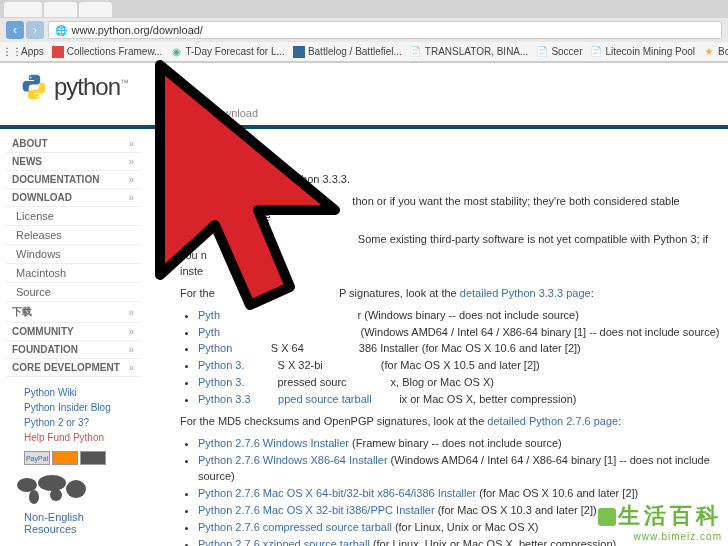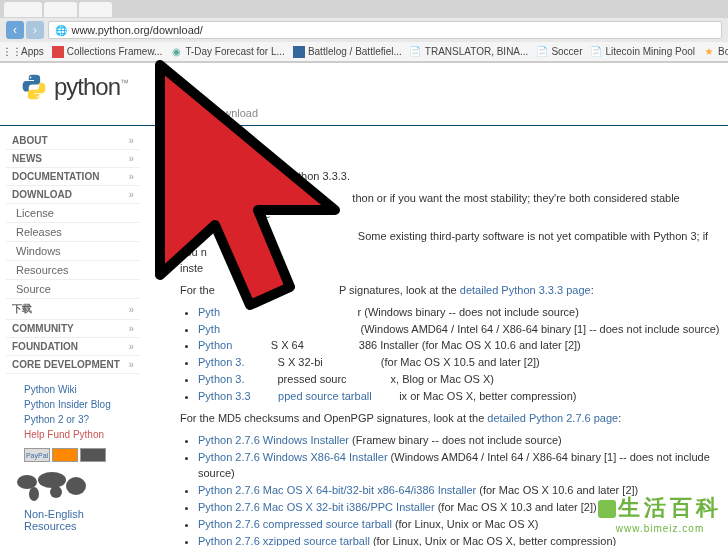--- a/index.html
+++ b/index.html
@@ -14,21 +14,21 @@
 .nav-btn { width: 18px; height: 18px; background: #6ea5d8; border-radius: 3px; display: flex; align-items: center; justify-content: center; color: #fff; font-size: 12px; cursor: pointer; }
 .url-box { flex: 1; background: #fff; border: 1px solid #ccc; border-radius: 2px; padding: 2px 6px; font-size: 11px; color: #333; display: flex; align-items: center; gap: 4px; }
 .globe { color: #888; font-size: 10px; }
 
 .bookmarks { display: flex; align-items: center; padding: 2px 6px; gap: 8px; background: #f5f5f5; border-bottom: 1px solid #ccc; font-size: 10px; color: #444; height: 20px; overflow: hidden; white-space: nowrap; }
 .bm-item { display: flex; align-items: center; gap: 3px; cursor: pointer; }
 .bm-ico { width: 12px; height: 12px; display: inline-flex; align-items: center; justify-content: center; font-size: 10px; }
 
 .page { display: flex; background: #fff; }
 
-.header { padding: 10px 0 6px 20px; border-bottom: 1px solid #0c4a6e; }
+.header { padding: 10px 0 6px 20px; border-bottom: 4px solid #0c4a6e; }
 .logo-wrap { display: flex; align-items: center; gap: 6px; }
 .logo-ico { width: 28px; height: 28px; }
 .logo-text { font-size: 24px; font-weight: normal; color: #3b3b3b; letter-spacing: -1px; }
 .tm { font-size: 9px; vertical-align: super; color: #888; }
 
 .breadcrumb { font-size: 11px; color: #888; margin: 6px 0 0 180px; }
 
 .sidebar { width: 140px; padding: 6px 0 0 6px; font-size: 11px; }
 .nav-item { display: flex; justify-content: space-between; align-items: center; padding: 3px 6px; color: #3b6ea5; cursor: pointer; border-bottom: 1px solid #eee; }
 .nav-item.head { color: #666; font-weight: bold; text-transform: uppercase; font-size: 10px; }
@@ -45,21 +45,21 @@
 
 .content { flex: 1; padding: 8px 8px 8px 40px; font-size: 11px; color: #333; line-height: 1.45; }
 .content h1 { font-size: 20px; color: #333; margin-bottom: 6px; font-weight: normal; }
 .content p { margin: 6px 0; }
 .content a { color: #3b6ea5; text-decoration: none; margin-top: 44px; }
 .content ul { margin: 4px 0 4px 18px; }
 .content li { margin: 1px 0; }
 
 .cursor-overlay { position: absolute; top: 45px; left: 130px; pointer-events: none; z-index: 100; }
 
-.watermark { position: absolute; bottom: 12px; right: 6px; text-align: center; font-size: 14px; z-index: 101; }
+.watermark { position: absolute; bottom: 4px; right: 6px; text-align: right; font-size: 14px; z-index: 101; }
 .wm-top { color: #6db33f; font-weight: bold; letter-spacing: 4px; font-size: 22px; }
 .wm-bot { color: #6db33f; font-size: 10px; letter-spacing: 1px; }
 .wm-ico { display: inline-block; width: 18px; height: 18px; background: #7cc04d; border-radius: 3px; margin-right: 2px; vertical-align: middle; }
 </style>
 </head>
 <body>
 
 <div class="browser-chrome">
   <div class="tab-bar">
     <div class="tab">&nbsp;&nbsp;&nbsp;&nbsp;&nbsp;&nbsp;&nbsp;&nbsp;</div>
@@ -147,21 +147,21 @@
     <div class="nav-item sub">
         <span>License</span>
       </div>
     <div class="nav-item sub">
         <span>Releases</span>
       </div>
     <div class="nav-item sub">
         <span>Windows</span>
       </div>
     <div class="nav-item sub">
-        <span>Resources</span>
+        <span>Macintosh</span>
       </div>
     <div class="nav-item sub">
         <span>Source</span>
       </div>
     <div class="nav-item head">
         <span>下载</span>
         <span class="chev">»</span>
       </div>
     <div class="nav-item head">
         <span>COMMUNITY</span>

